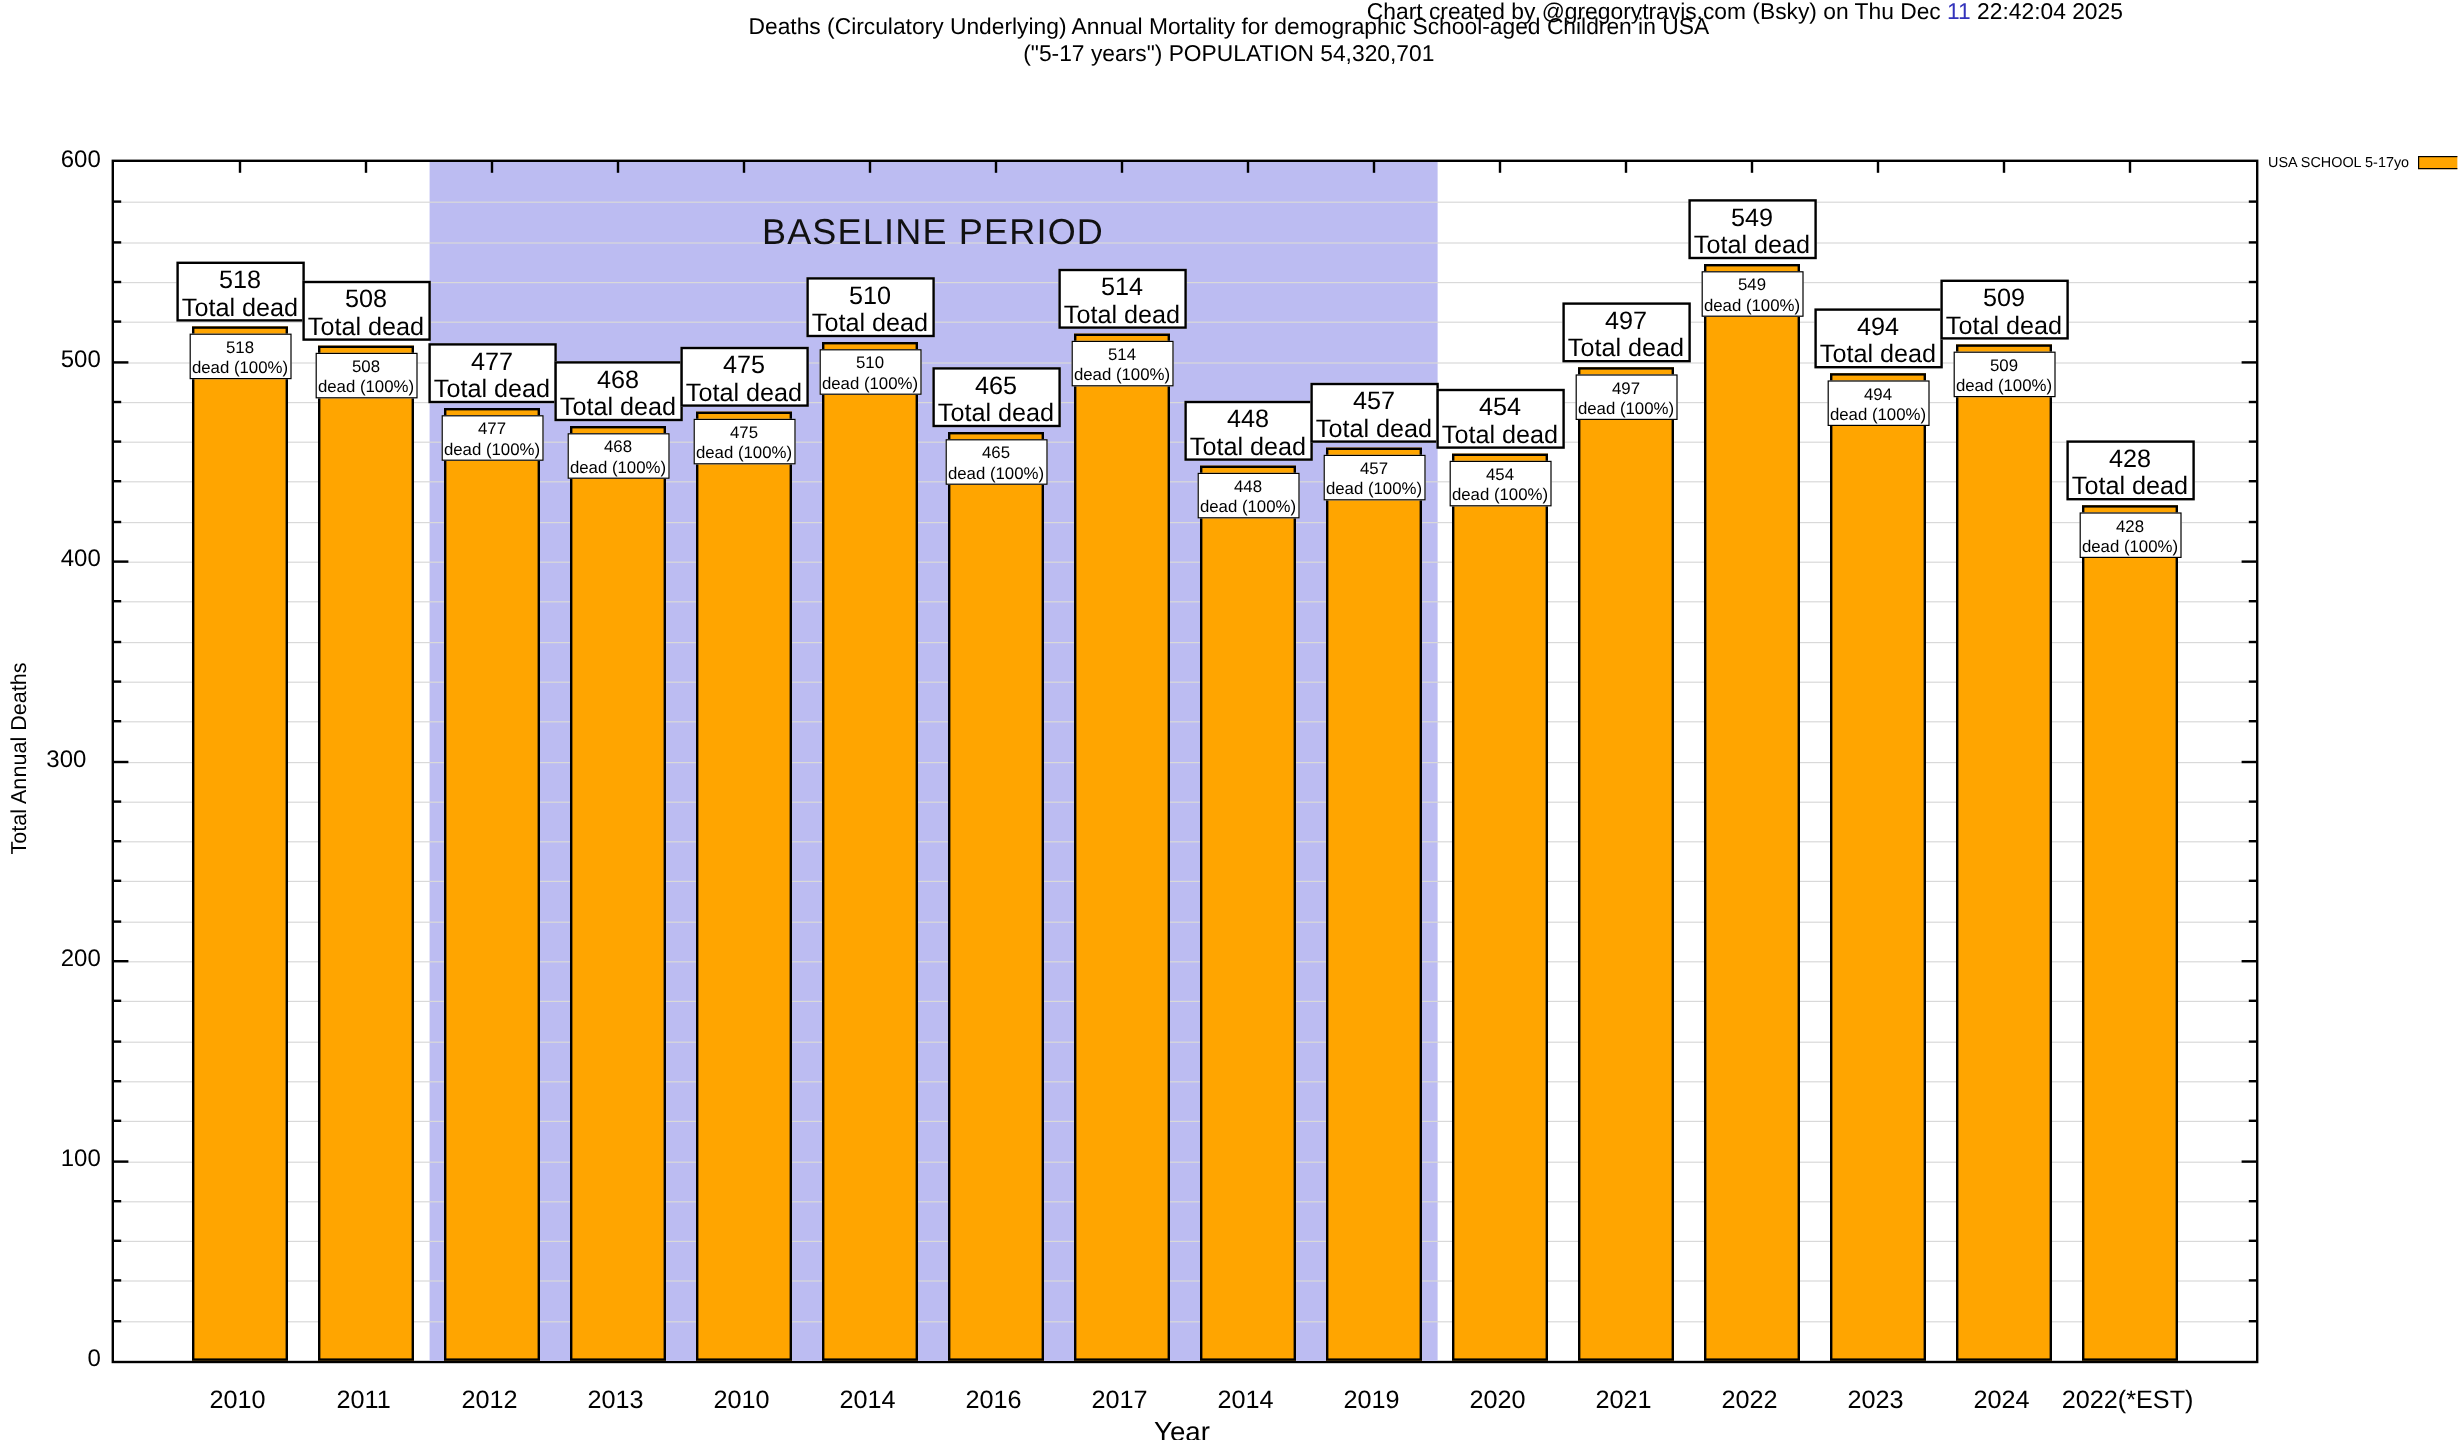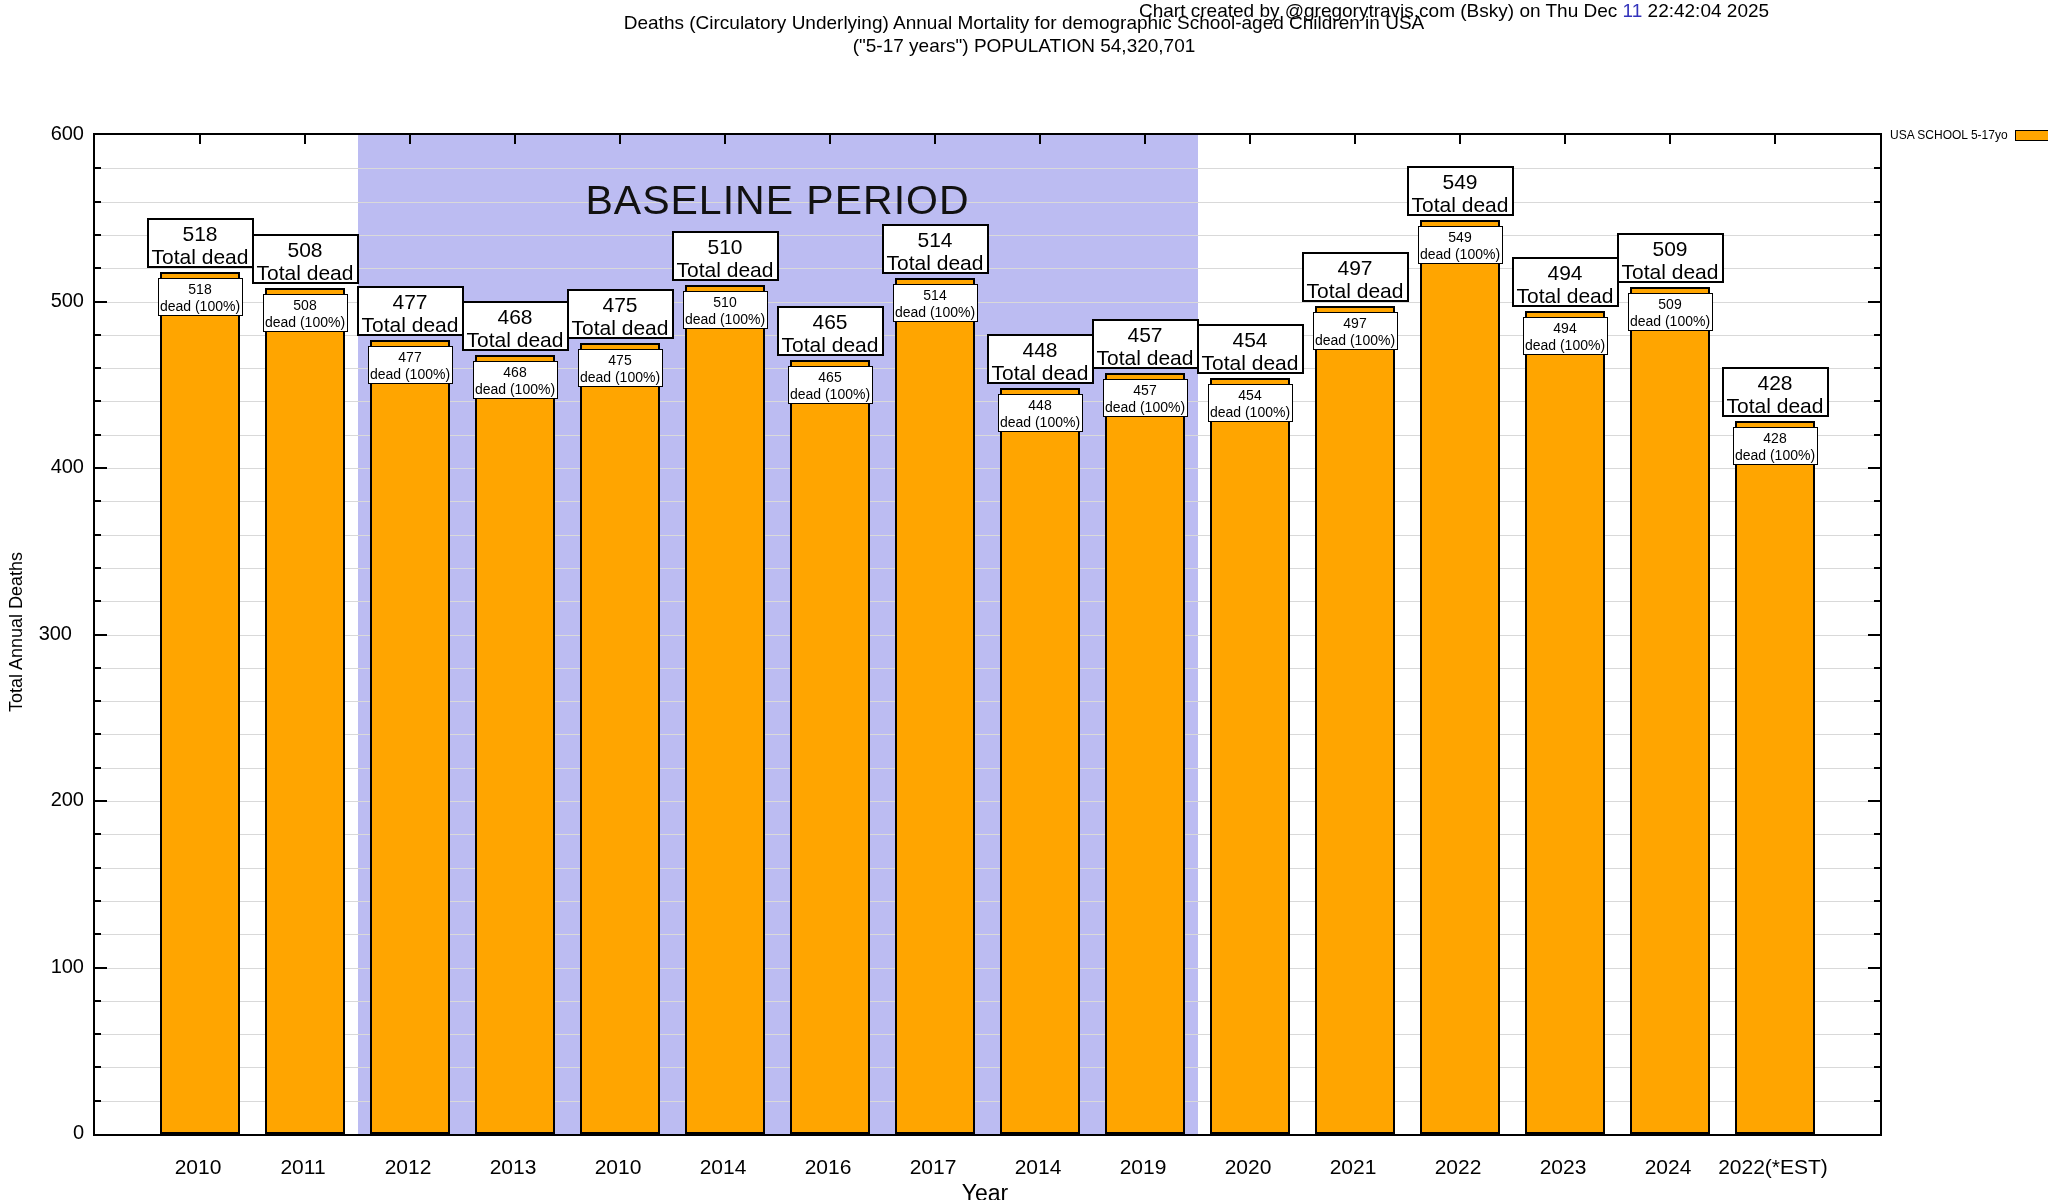--- a/index.html
+++ b/index.html
@@ -28,21 +28,21 @@
   .innerbox {
     position:absolute; box-sizing:border-box; background:#fff; border:1.5px solid #000;
     text-align:center; font-size:14px; line-height:17px; padding-top:2px;
   }
   .outerbox {
     position:absolute; box-sizing:border-box; background:#fff; border:2px solid #000;
     text-align:center; font-size:21px; line-height:23px; padding-top:2px;
   }
   #baseline-label {
     position:absolute; transform:translate(-50%,0); top:42px;
-    font-size:41px; letter-spacing:1px; color:#111; white-space:nowrap;
+    font-size:30px; letter-spacing:1px; color:#111; white-space:nowrap;
   }
   .ytick-label { position:absolute; width:60px; text-align:right; font-size:20px; line-height:22px; }
   .xtick-label { position:absolute; width:170px; text-align:center; font-size:21px; transform:translate(-50%,0); top:1155px; }
   #xlabel { position:absolute; left:985px; top:1180px; transform:translate(-50%,0); font-size:23px; }
   #legend { position:absolute; left:1890px; top:128px; display:flex; align-items:center; gap:7px; }
   #legend-text { font-size:12px; white-space:nowrap; }
   #legend-swatch { width:33px; height:9px; border:1.5px solid #000; box-sizing:content-box; }
 </style>
 </head>
 <body>

